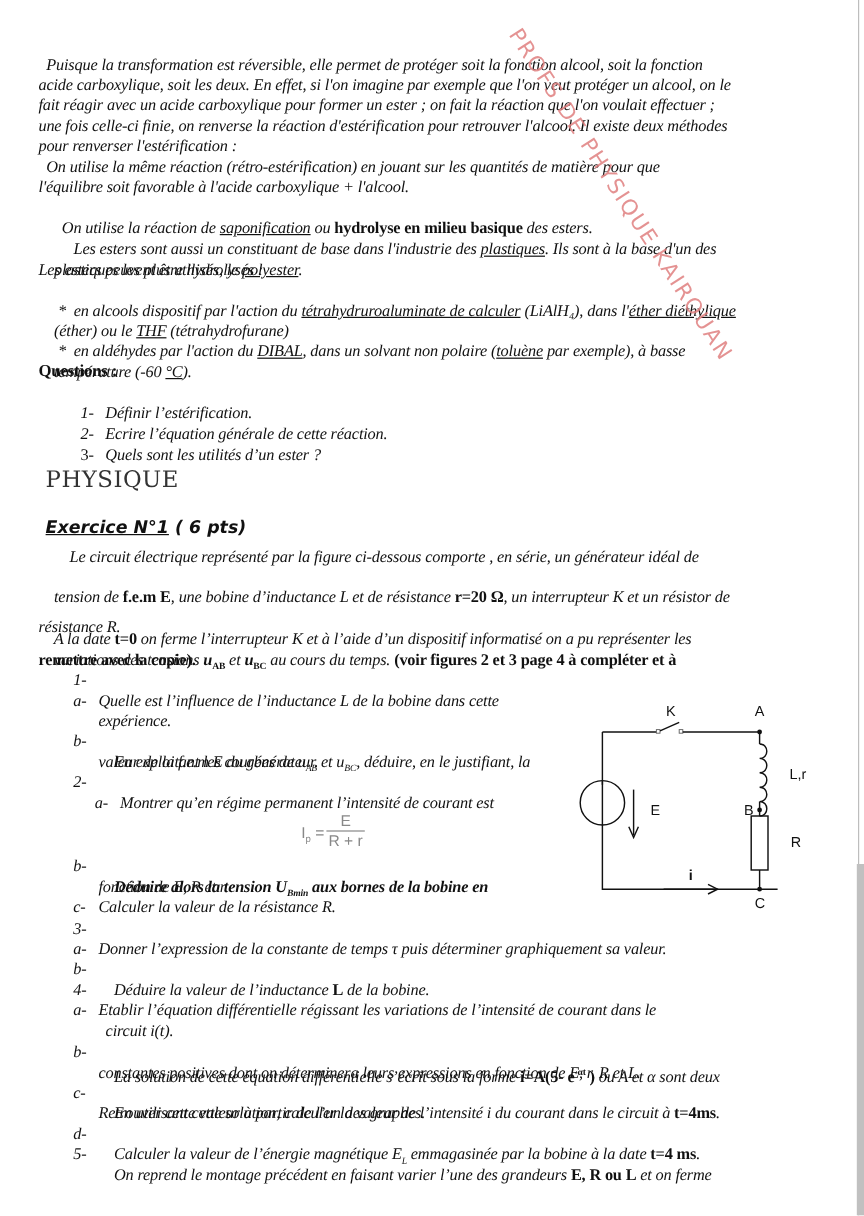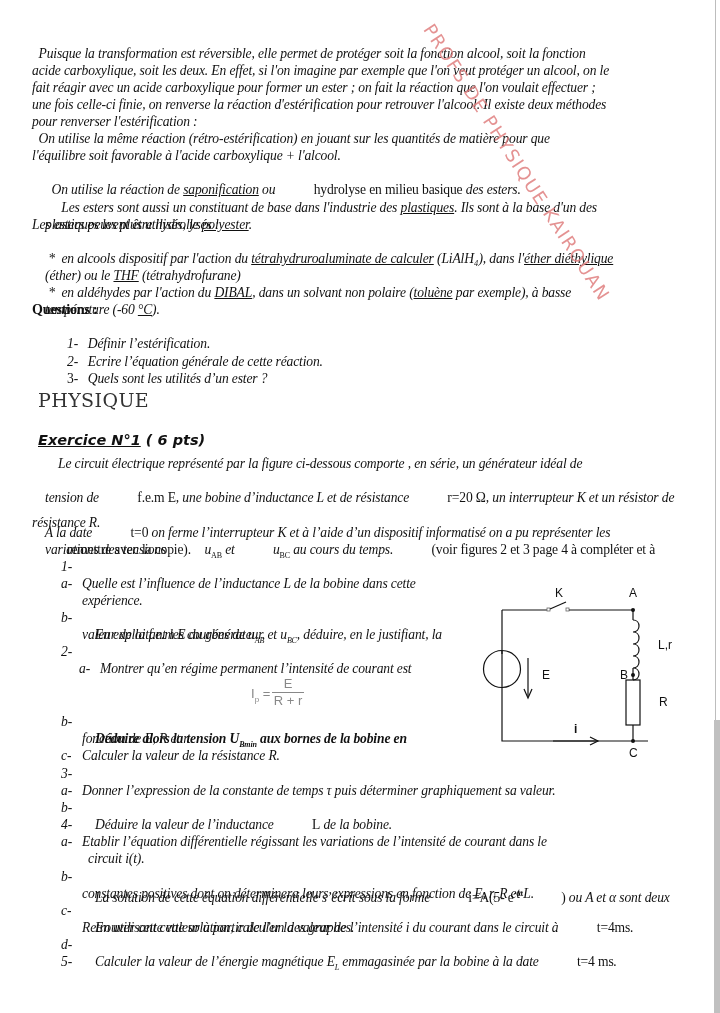--- a/index.html
+++ b/index.html
@@ -7,21 +7,21 @@
       width: 720px; height: 1013px; overflow: hidden; position: relative;
       background: #ffffff; color: #111;
       font-family: "Liberation Serif", "DejaVu Serif", serif;
     }
     .page { position: absolute; left: 0; top: 0; width: 716px; height: 1013px; background: #fff; }
     .line {
       position: absolute; left: 32px; white-space: nowrap;
       font-family: "Liberation Serif", "DejaVu Serif", serif;
       font-style: italic; font-size: 13.6px; line-height: 17px; letter-spacing: -0.15px;
     }
-    .line b { font-style: normal; font-weight: normal; margin-left: 35px; }
+    .line b { font-style: normal; font-weight: bold; }
     .u { text-decoration: underline; }
     .norm { font-style: normal; }
     .q { font-style: normal; font-weight: bold; font-size: 14px; }
     .physique-title {
       position: absolute; left: 38px; top: 389px;
       font-family: "DejaVu Serif", serif; font-size: 19px; letter-spacing: 0.4px;
       color: #333; font-weight: normal;
     }
     .exo-title {
       position: absolute; left: 38px; top: 432px;
@@ -165,20 +165,23 @@
   <div class="line" style="top: 902px; left: 82px; white-space: pre;">
     <span>En utilisant cette solution, calculer la valeur de l’intensité i du courant dans le circuit à </span><b>t=4ms</b><span>.</span>
   </div>
   <div class="line" style="top: 919px; left: 82px; white-space: pre;">Retrouver cette valeur à partir de l’un des graphes.</div>
   <div class="line" style="top: 936px; left: 61px; white-space: pre;">d-</div>
   <div class="line" style="top: 936px; left: 82px; white-space: pre;">
     <span>Calculer la valeur de l’énergie magnétique E</span><sub style="font-size:8px">L</sub><span> emmagasinée par la bobine à la date </span><b>t=4 ms</b><span>.</span>
   </div>
 
   <div class="line" style="top: 953px; left: 61px; white-space: pre;">5-</div>
+  <div class="line" style="top: 953px; left: 82px; white-space: pre;">
+    <span>On reprend le montage précédent en faisant varier l’une des grandeurs </span><b>E, R ou L</b><span> et on ferme</span>
+  </div>
 
   <svg class="circuit" viewBox="0 0 240 185">
     <g stroke="#111" stroke-width="1.2" fill="none">
 
       <path d="M32 30 L78 30"></path>
 
       <rect x="77" y="28" width="3" height="3" fill="#fff" stroke="#666" stroke-width="0.8"></rect>
       <path d="M80 29 L96 22"></path>
       <rect x="96" y="28" width="3" height="3" fill="#fff" stroke="#666" stroke-width="0.8"></rect>
       <path d="M99 30 L163 30"></path>

